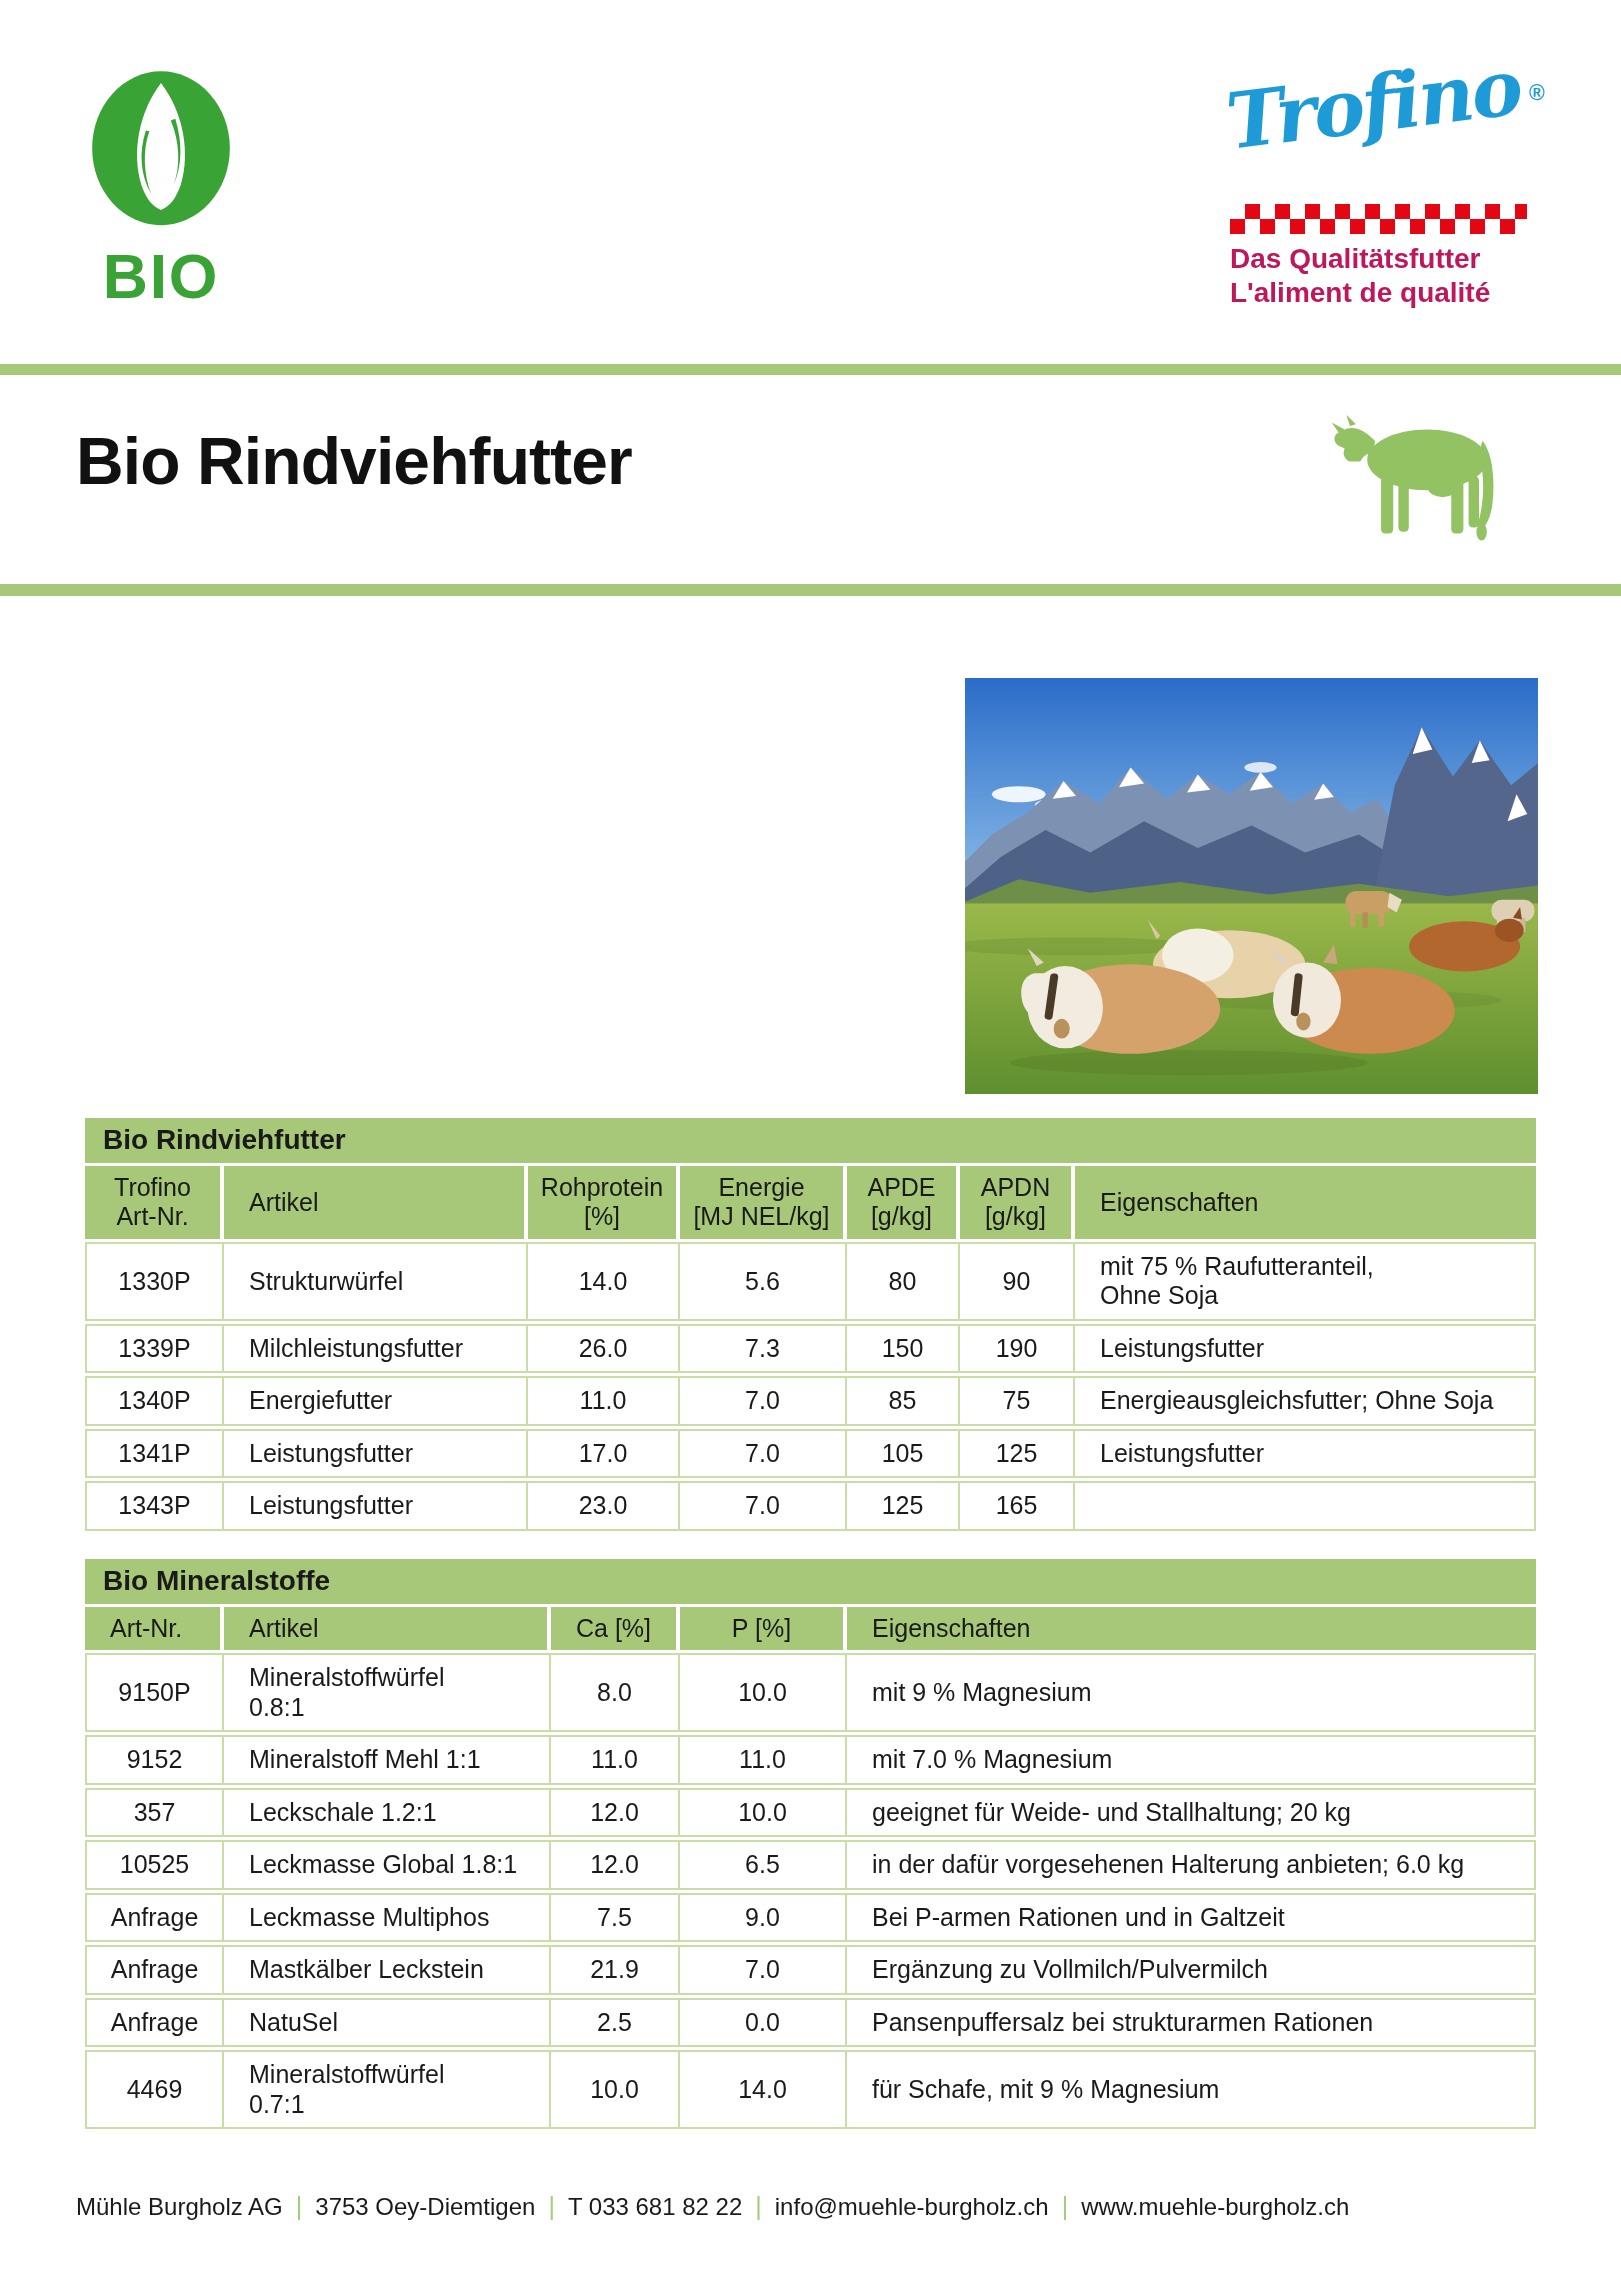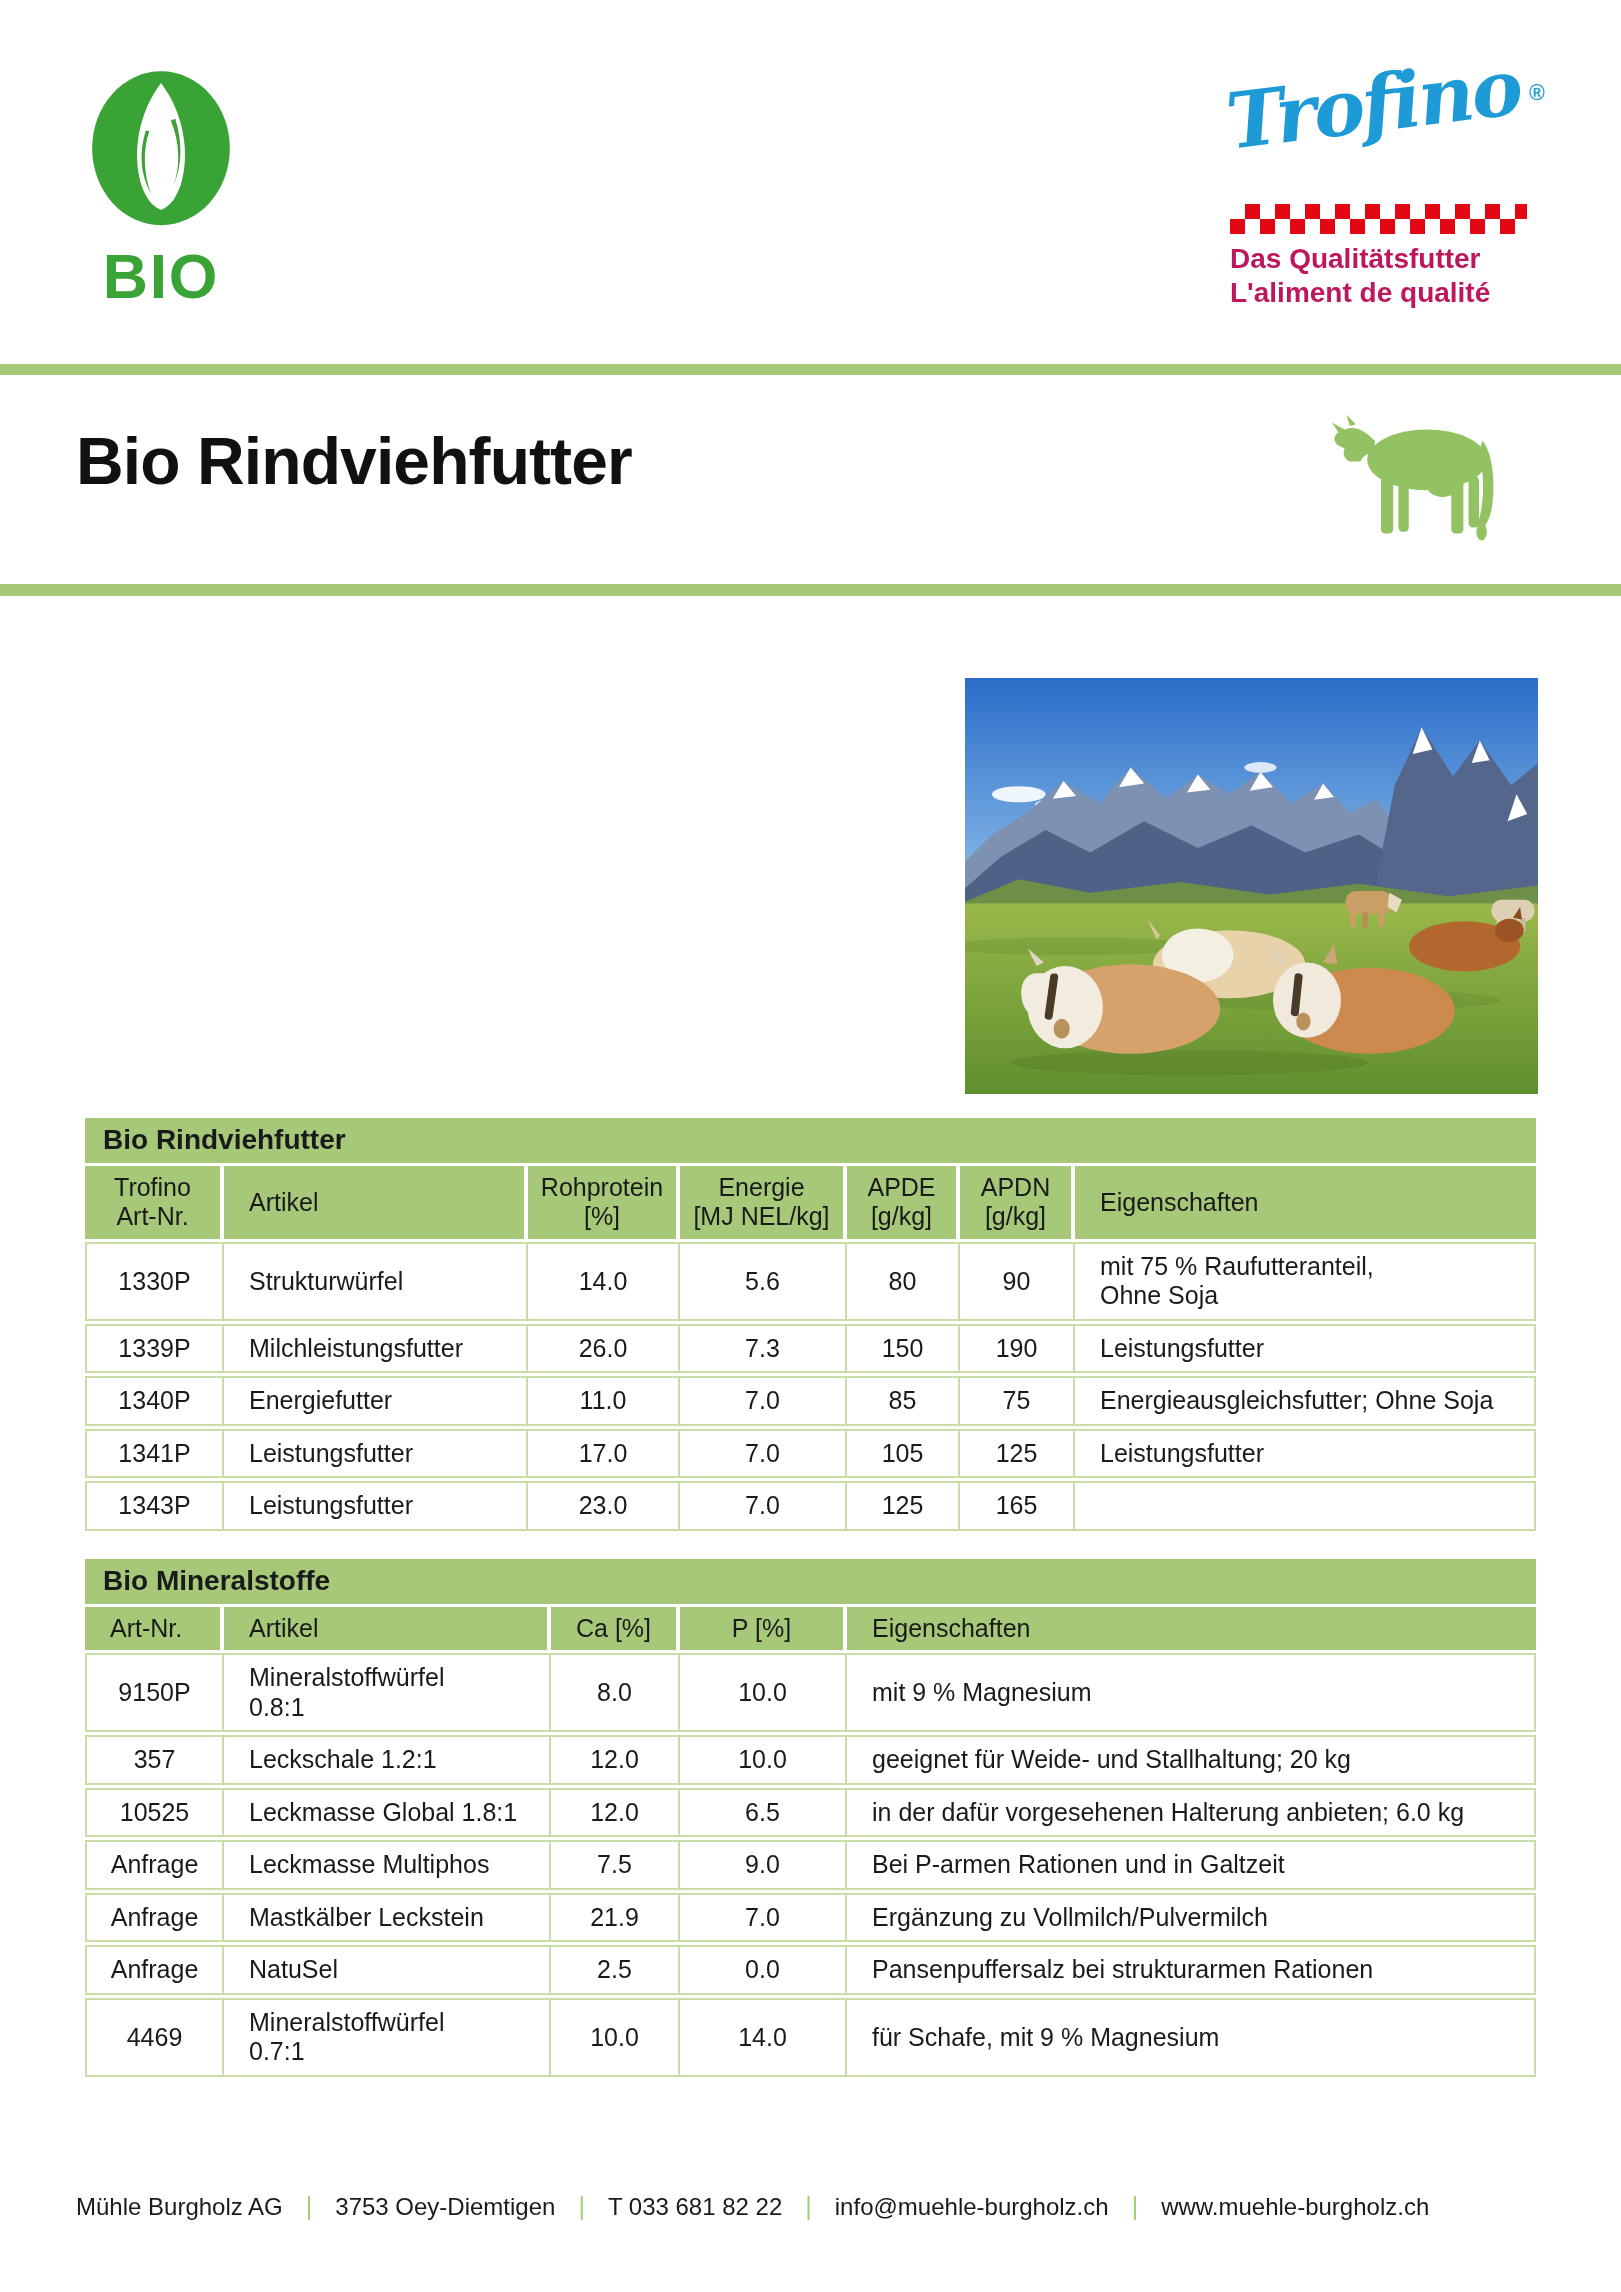--- a/index.html
+++ b/index.html
@@ -45,21 +45,21 @@
   thead th{background:#a6c878;font-weight:normal;padding:7.2px 9px;border-right:4.5px solid #ffffff;}
   thead th:last-child{border-right:none;}
   tbody td{background:#ffffff;padding:8px 9px;
         border-top:2.7px solid #c9dda6;border-bottom:2.7px solid #c9dda6;border-right:2.7px solid #c9dda6;}
   tbody td:first-child{border-left:2.7px solid #c9dda6;}
   .c{text-align:center;}
   .l{text-align:left;padding-left:25px;}
 
   
   .footer{position:absolute;left:76px;top:2192px;display:flex;align-items:center;
-        gap:23px;font-size:24px;color:#1a1a1a;text-align:center;}
+        gap:13px;font-size:24px;color:#1a1a1a;text-align:center;}
   .footer .sep{color:#a3ce7a;font-size:25px;}
 </style>
 </head>
 <body>
 
 <div id="page">
 
   <svg class="bio-logo" viewBox="0 0 170 280">
     <g>
       <ellipse cx="85" cy="95" rx="77" ry="86" fill="#3aa335"></ellipse>
@@ -283,20 +283,27 @@
       <tbody>
         <tr>
           <td class="c">9150P</td>
           <td class="l">Mineralstoffwürfel
 0.8:1</td>
           <td class="c">8.0</td>
           <td class="c">10.0</td>
           <td class="l">mit 9 % Magnesium</td>
         </tr>
         <tr>
+          <td class="c">9152</td>
+          <td class="l">Mineralstoff Mehl 1:1</td>
+          <td class="c">11.0</td>
+          <td class="c">11.0</td>
+          <td class="l">mit 7.0 % Magnesium</td>
+        </tr>
+        <tr>
           <td class="c">357</td>
           <td class="l">Leckschale 1.2:1</td>
           <td class="c">12.0</td>
           <td class="c">10.0</td>
           <td class="l">geeignet für Weide- und Stallhaltung; 20 kg</td>
         </tr>
         <tr>
           <td class="c">10525</td>
           <td class="l">Leckmasse Global 1.8:1</td>
           <td class="c">12.0</td>

